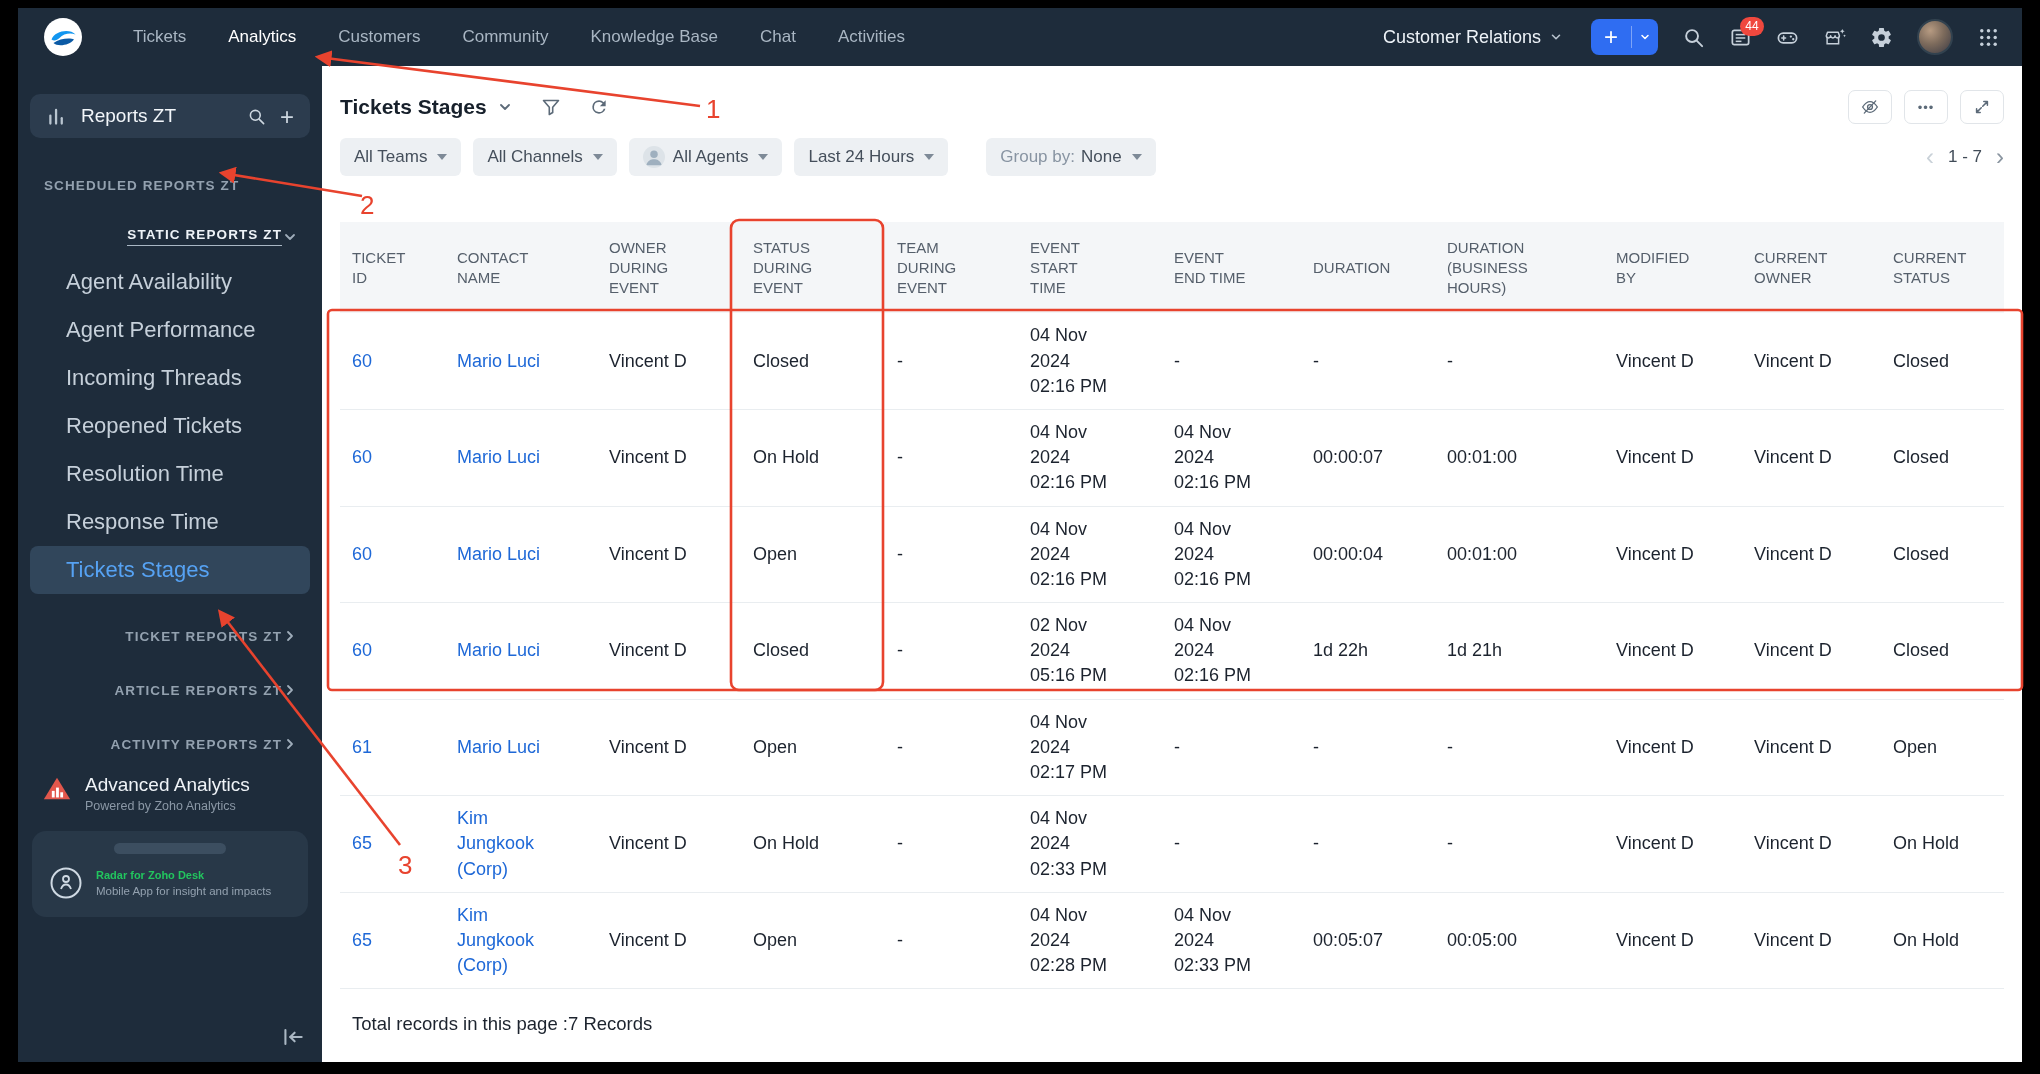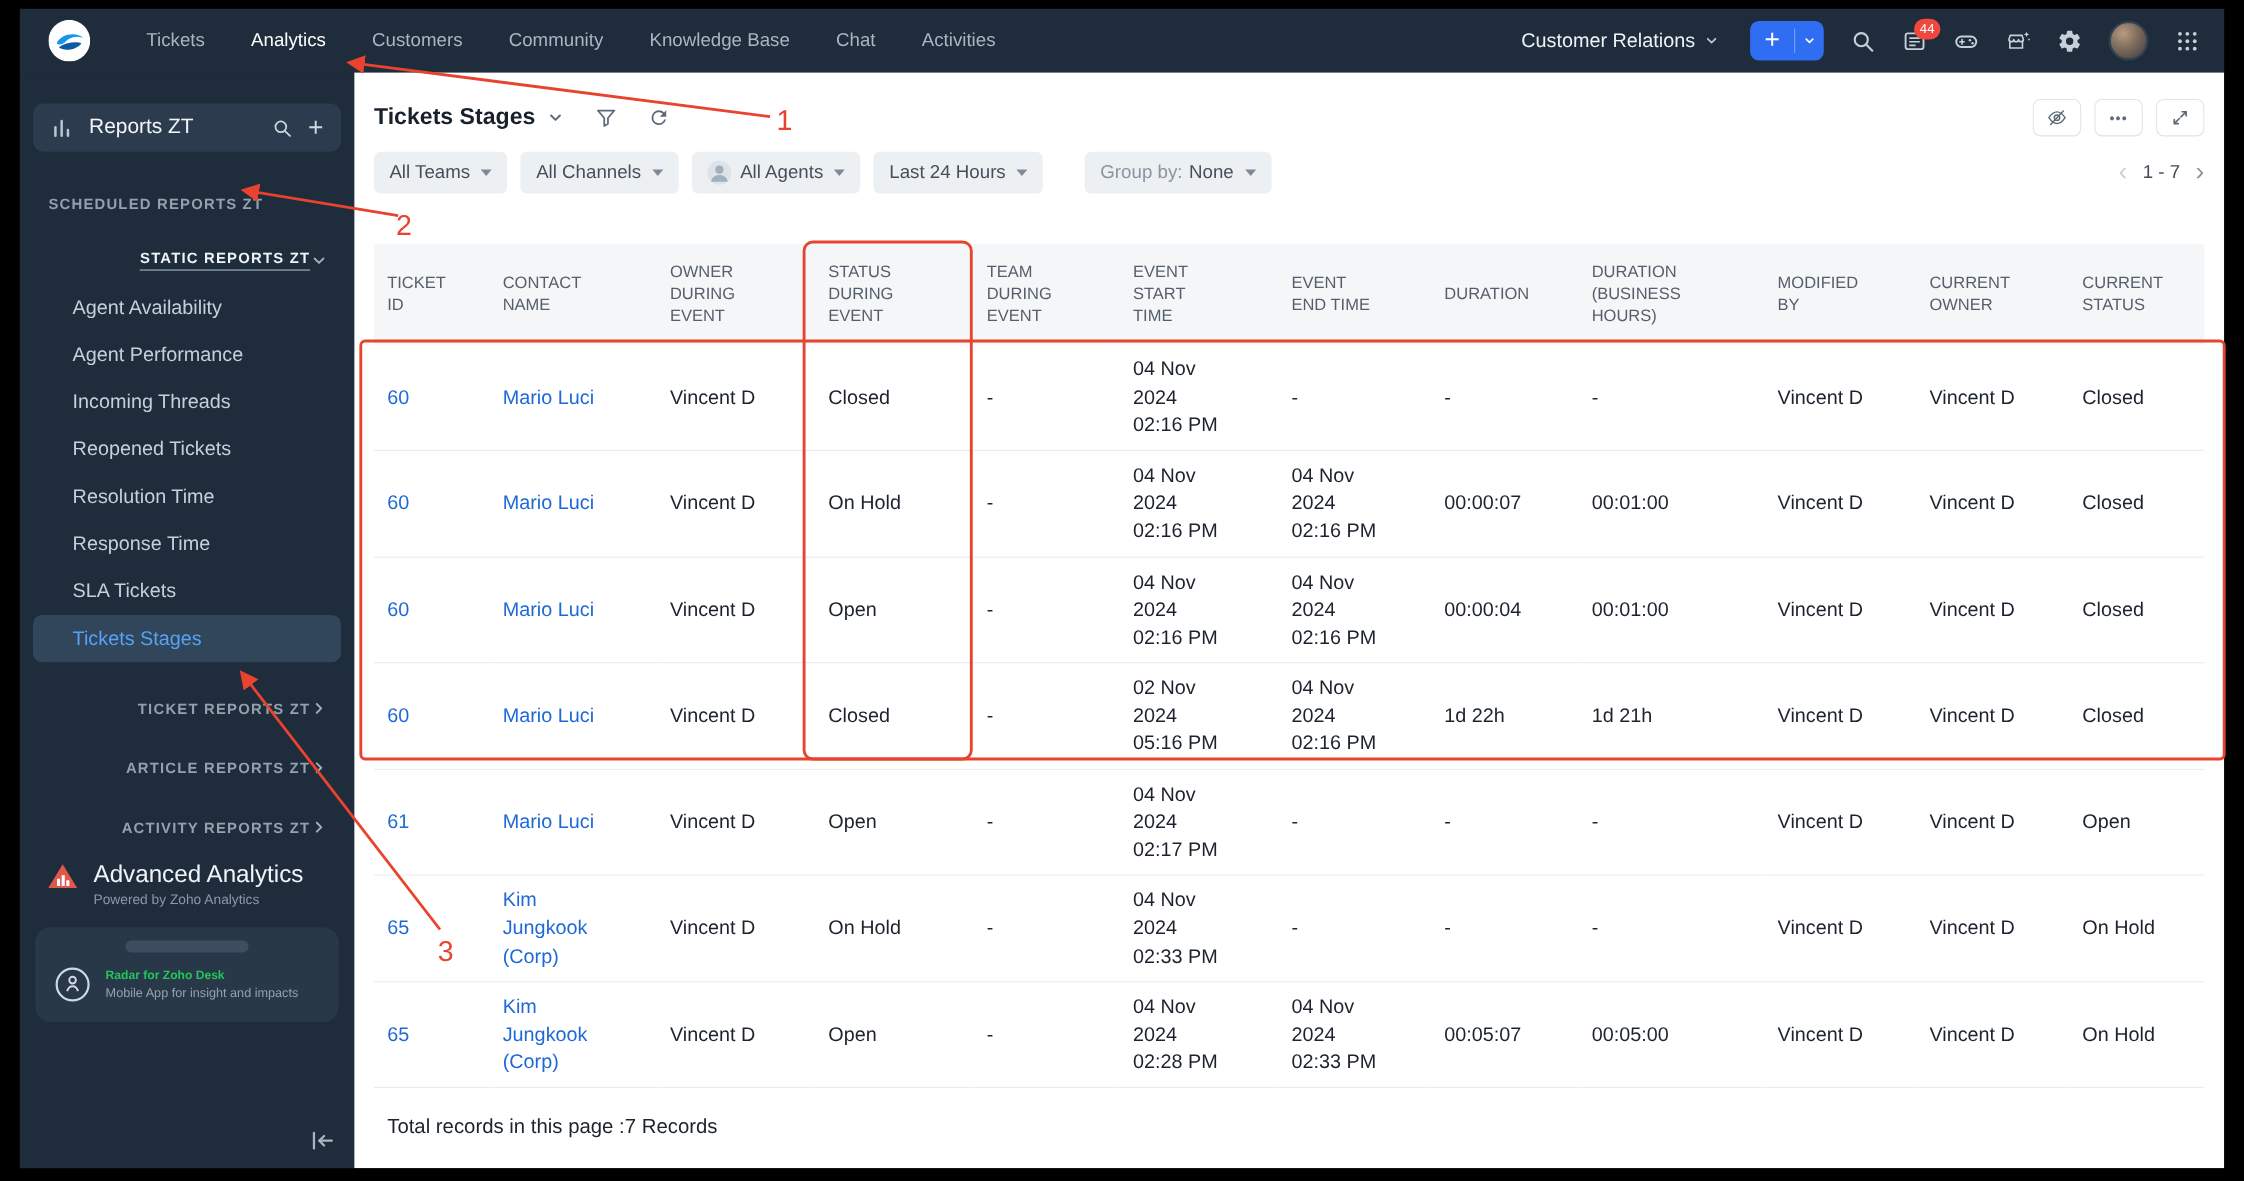--- a/index.html
+++ b/index.html
@@ -55,24 +55,24 @@
   .plus-glyph { font-size:24px; line-height:19px; color:#cdd7e0; cursor:pointer; }
   .section-label { margin:40px 26px 0; font-size:13.5px; letter-spacing:1.1px;
                    color:#93a1af; font-weight:700; }
   .section-row { display:flex; align-items:center; justify-content:flex-end;
                  margin-top:30px; padding:4px 24px 4px 26px; cursor:pointer; }
   .section-row .section-label { margin:0; }
   .static-label { color:#eef3f7; border-bottom:1.5px solid #a9b7c4; padding-bottom:3px; }
   .chev { width:16px; height:16px; color:#9fadba; }
   .report-list { margin-top:8px; }
   .report-item { margin:0 12px; padding:11px 12px 11px 36px; border-radius:8px;
-                 font-size:18px; color:#c6d0da; cursor:pointer; }
+                 font-size:22px; color:#c6d0da; cursor:pointer; }
   .report-item.selected { background:#31465b; color:#56a2f3; }
   .adv-block { display:flex; gap:13px; margin:18px 24px 0; align-items:flex-start; cursor:pointer; }
-  .adv-text .t { font-size:22px; color:#f0f4f8; }
+  .adv-text .t { font-size:19px; color:#f0f4f8; }
   .adv-text .s { font-size:12.5px; color:#8b98a6; margin-top:3px; }
   .radar-card { margin:18px 14px 0; background:#283848; border-radius:14px;
                 padding:34px 16px 16px; position:relative; cursor:pointer; }
   .radar-pill { position:absolute; top:12px; left:50%; transform:translateX(-50%);
                 width:112px; height:11px; border-radius:6px; background:#3c4e60; }
   .radar-body { display:flex; gap:12px; align-items:center; }
   .radar-text .t { font-size:11px; color:#22c55e; font-weight:700; }
   .radar-text .s { font-size:11.5px; color:#93a1af; margin-top:4px; }
   .collapse-btn { position:absolute; right:16px; bottom:12px; width:26px; height:26px;
                   color:#aab7c3; cursor:pointer; }
@@ -254,21 +254,20 @@
             </svg>
         </div>
 
         <div class="report-list">
             <div class="report-item">Agent Availability</div>
             <div class="report-item">Agent Performance</div>
             <div class="report-item">Incoming Threads</div>
             <div class="report-item">Reopened Tickets</div>
             <div class="report-item">Resolution Time</div>
             <div class="report-item">Response Time</div>
-            <div class="report-item">SLA Tickets</div>
             <div class="report-item selected">Tickets Stages</div>
           </div>
 
         <div class="section-row">
           <span class="section-label" style="margin:0">TICKET REPORTS ZT</span>
           <svg class="chev" viewBox="0 0 16 16">
               <polyline points="6,4 10,8 6,12" fill="none" stroke="currentColor" stroke-width="1.8" stroke-linecap="round" stroke-linejoin="round"></polyline>
             </svg>
         </div>
         <div class="section-row">

